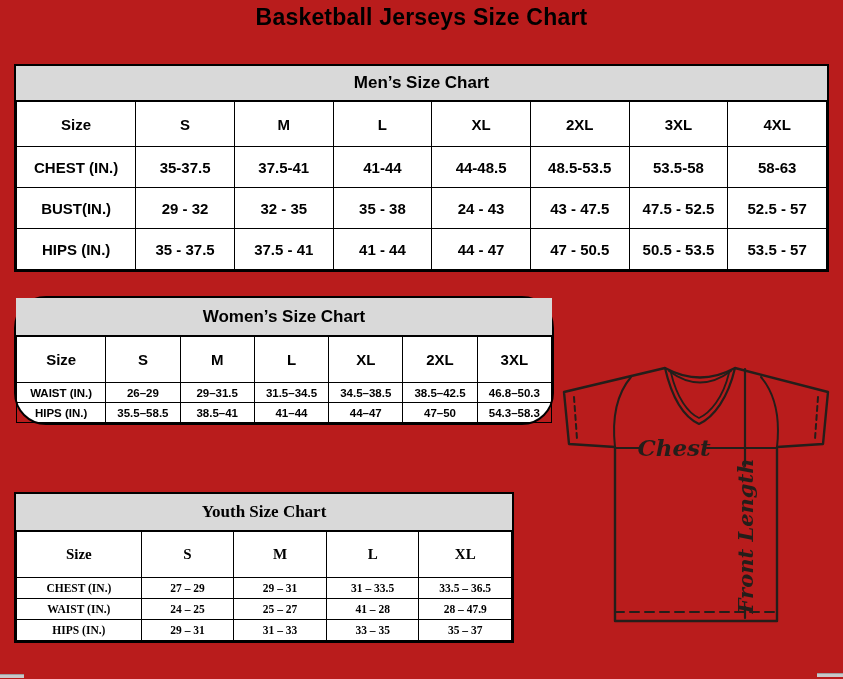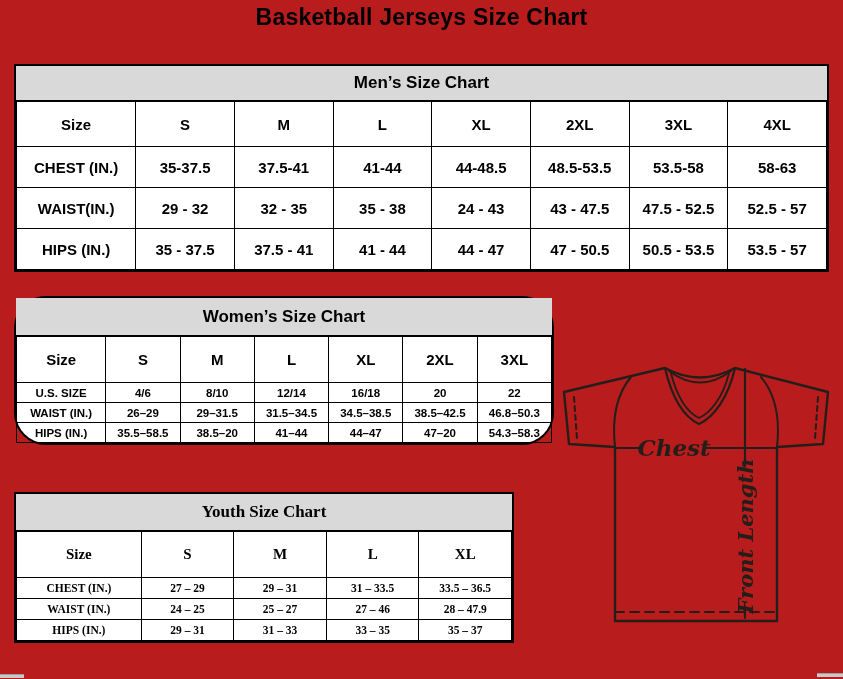--- a/index.html
+++ b/index.html
@@ -84,21 +84,21 @@
             <th>CHEST (IN.)</th>
             <td>35-37.5</td>
             <td>37.5-41</td>
             <td>41-44</td>
             <td>44-48.5</td>
             <td>48.5-53.5</td>
             <td>53.5-58</td>
             <td>58-63</td>
           </tr>
           <tr>
-            <th>WAIST(IN.)</th>
+            <th>BUST(IN.)</th>
             <td>29 - 32</td>
             <td>32 - 35</td>
             <td>35 - 38</td>
             <td>24 - 43</td>
             <td>43 - 47.5</td>
             <td>47.5 - 52.5</td>
             <td>52.5 - 57</td>
           </tr>
           <tr>
             <th>HIPS (IN.)</th>
@@ -123,44 +123,35 @@
             <th>S</th>
             <th>M</th>
             <th>L</th>
             <th>XL</th>
             <th>2XL</th>
             <th>3XL</th>
           </tr>
         </thead>
         <tbody>
           <tr>
-            <th>U.S. SIZE</th>
-            <td>4/6</td>
-            <td>8/10</td>
-            <td>12/14</td>
-            <td>16/18</td>
-            <td>20</td>
-            <td>22</td>
-          </tr>
-          <tr>
             <th>WAIST (IN.)</th>
             <td>26–29</td>
             <td>29–31.5</td>
             <td>31.5–34.5</td>
             <td>34.5–38.5</td>
             <td>38.5–42.5</td>
             <td>46.8–50.3</td>
           </tr>
           <tr>
             <th>HIPS (IN.)</th>
             <td>35.5–58.5</td>
-            <td>38.5–20</td>
+            <td>38.5–41</td>
             <td>41–44</td>
             <td>44–47</td>
-            <td>47–20</td>
+            <td>47–50</td>
             <td>54.3–58.3</td>
           </tr>
         </tbody>
       </table>
   </div>
 
   <div class="tbl-wrap youth">
     <div class="band">Youth Size Chart</div>
     <table>
         <thead>
@@ -177,21 +168,21 @@
             <th>CHEST (IN.)</th>
             <td>27 – 29</td>
             <td>29 – 31</td>
             <td>31 – 33.5</td>
             <td>33.5 – 36.5</td>
           </tr>
           <tr>
             <th>WAIST (IN.)</th>
             <td>24 – 25</td>
             <td>25 – 27</td>
-            <td>27 – 46</td>
+            <td>41 – 28</td>
             <td>28 – 47.9</td>
           </tr>
           <tr>
             <th>HIPS (IN.)</th>
             <td>29 – 31</td>
             <td>31 – 33</td>
             <td>33 – 35</td>
             <td>35 – 37</td>
           </tr>
         </tbody>

